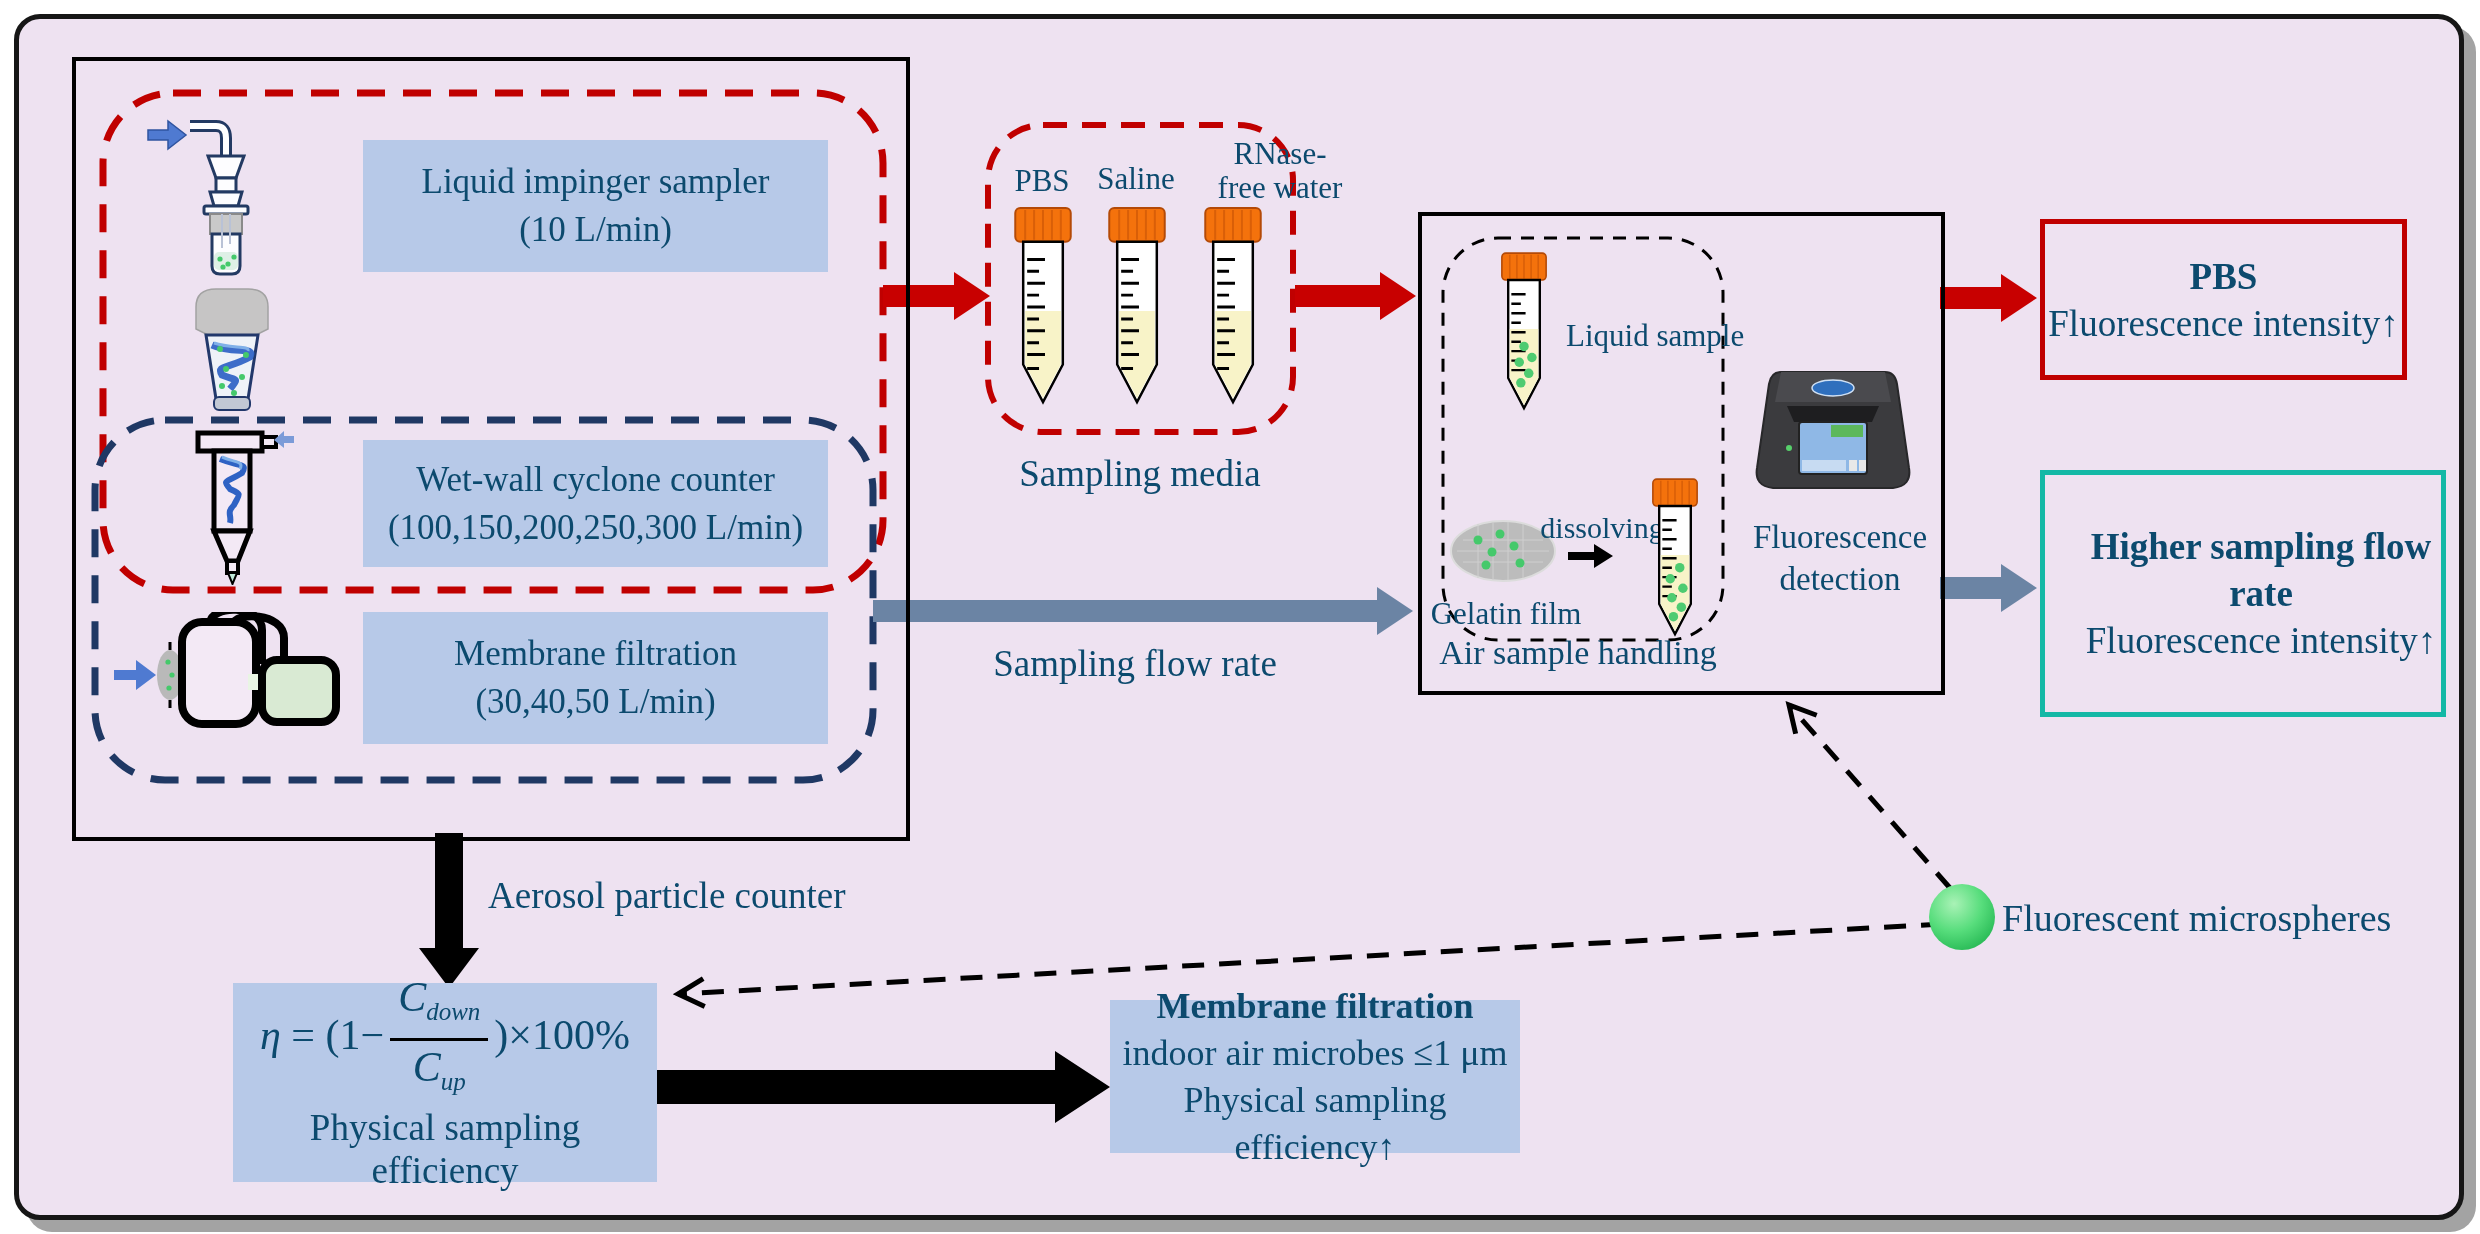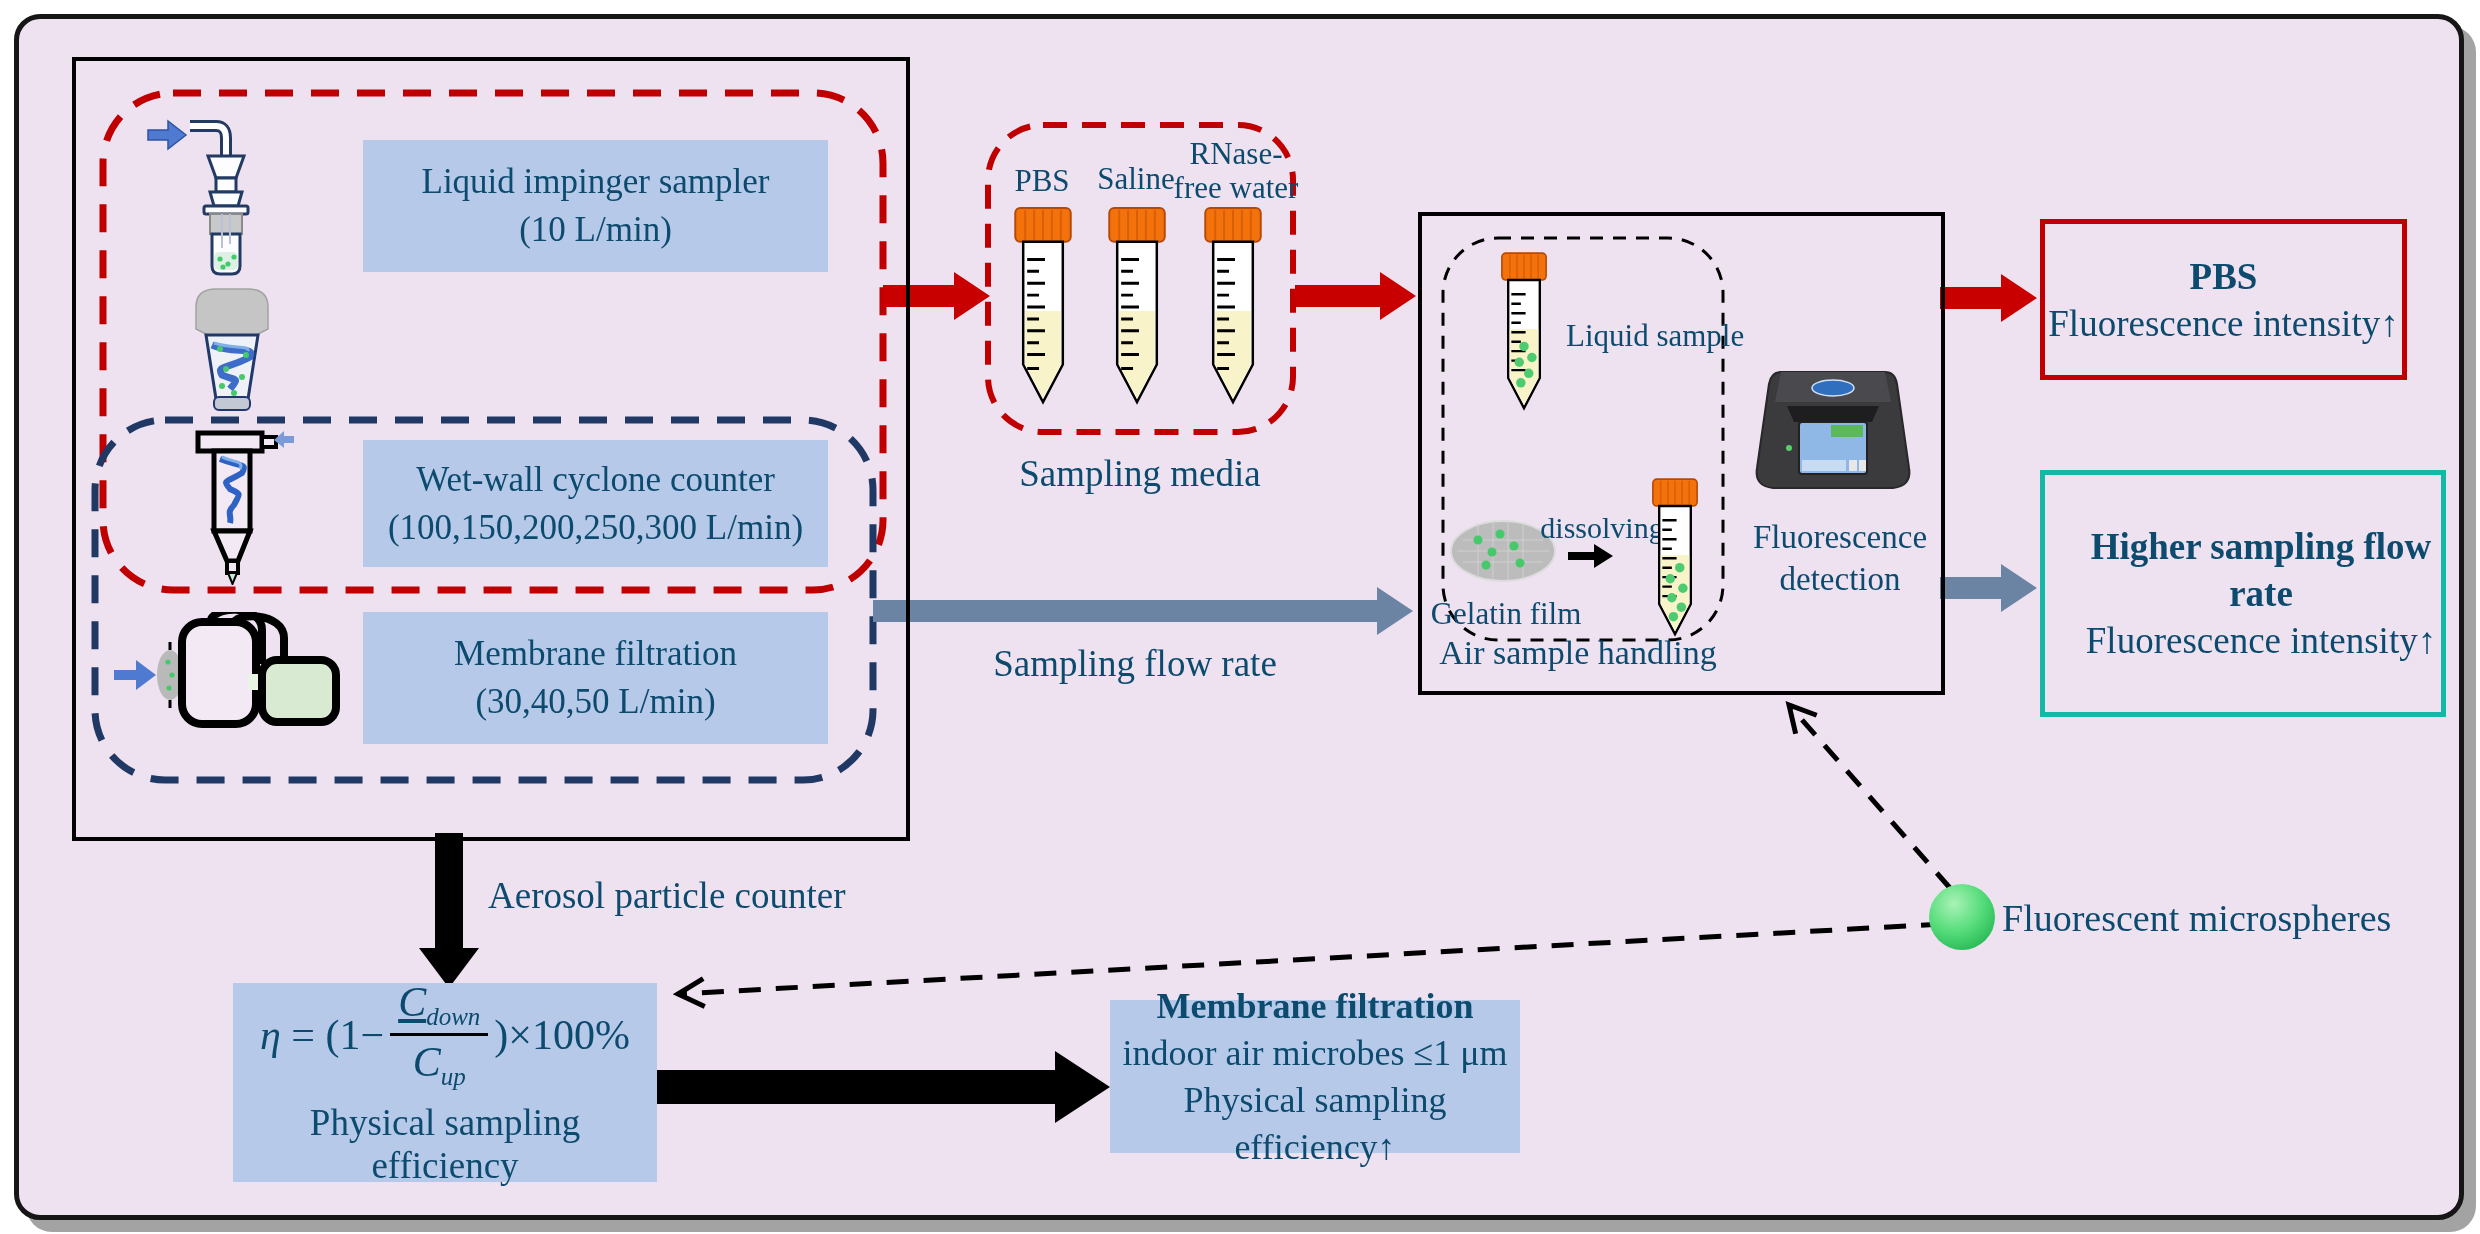--- a/index.html
+++ b/index.html
@@ -19,21 +19,21 @@
               justify-content:center;align-items:center;text-align:center;}
   .bold{font-weight:bold;}
   .ctr{position:absolute;transform:translate(-50%,-50%);white-space:nowrap;}
   .media-label{font-size:31px;line-height:34px;text-align:center;}
   .t37{font-size:37px;} .t34{font-size:34px;} .t33{font-size:33px;line-height:42px;text-align:center;}
   .t31{font-size:31px;} .t30{font-size:30px;} .t38{font-size:38px;}
   .formula{display:flex;align-items:center;font-size:42px;}
   .formula .it{font-style:italic;}
   .formula sub{font-size:25px;font-style:italic;}
   .frac{display:inline-flex;flex-direction:column;align-items:center;margin:0 6px;}
-  .frac .num{border-bottom:3px solid #000;padding:0 8px 2px 8px;text-decoration:underline;}
+  .frac .num{border-bottom:3px solid #000;padding:0 8px 11px 8px;}
   .frac .den{padding-top:2px;}
   .caption{font-size:37px;margin-top:10px;}
   .membrane-lines{font-size:36px;line-height:47px;text-align:center;}
   .sphere{position:absolute;left:1929px;top:884px;width:66px;height:66px;border-radius:50%;
           background:radial-gradient(circle at 38% 30%, #a9f2b6 0%, #57dd7c 45%, #2fbf5b 75%, #23a04c 100%);}
   svg{display:block;}
 </style>
 </head>
 <body>
 
@@ -140,21 +140,21 @@
     <rect x="136" y="62" width="18" height="16" fill="#e9f5e4"></rect>
     <rect x="150" y="48" width="74" height="62" rx="15" fill="#d9ead3" stroke="#000" stroke-width="8"></rect>
   </svg>
 
   <div class="ctr media-label" style="left:1042px;top:181px;">
     <span>PBS</span>
   </div>
   <div class="ctr media-label" style="left:1136px;top:179px;">
     <span>Saline</span>
   </div>
-  <div class="ctr media-label" style="left:1236px;top:171px;">
+  <div class="ctr media-label" style="left:1280px;top:171px;">
     <span>RNase-</span><br>
     <span>free water</span>
   </div>
 
   <svg class="abs" style="left:1009px;top:204px;" width="68" height="208" viewBox="0 0 68 210">
     <rect x="6" y="4" width="56" height="34" rx="5" fill="#f4720c" stroke="#b44a07" stroke-width="2"></rect>
     <path d="M16,6 L16,36 M25,6 L25,36 M34,6 L34,36 M43,6 L43,36 M52,6 L52,36" stroke="#d95f08" stroke-width="2"></path>
     <path d="M14,38 L14,162 L34,200 L54,162 L54,38 Z" fill="#ffffff" stroke="#000" stroke-width="2.5"></path>
     <path d="M16,108 L52,108 L52,162 L34,196 L16,162 Z" fill="#f8f3c8"></path>
     <path d="M18,56 h18 M18,68 h12 M18,80 h18 M18,92 h12 M18,104 h18 M18,116 h12 M18,128 h18 M18,140 h12 M18,152 h18 M18,166 h12" stroke="#000" stroke-width="3" fill="none"></path>

